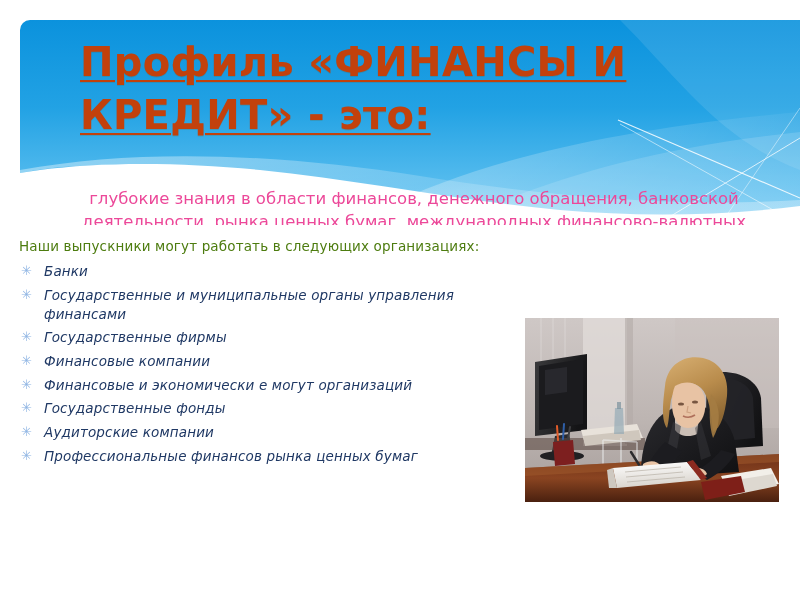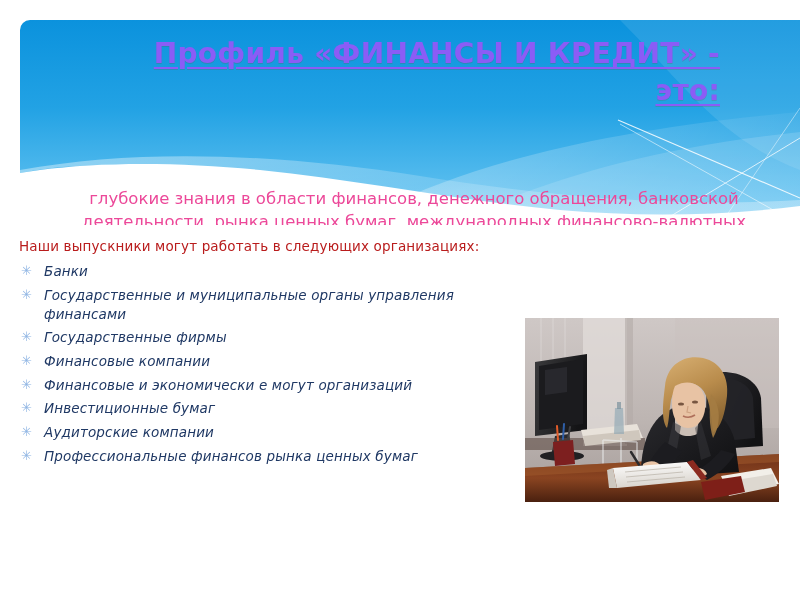--- a/index.html
+++ b/index.html
@@ -36,24 +36,24 @@
     top: 0;
     width: 780px;
     height: 205px;
   }
 
   #slide-title {
     position: absolute;
     left: 60px;
     top: 16px;
     width: 640px;
-    text-align: right;
-    color: #8b5cf6;
+    text-align: left;
+    color: #c2410c;
     font-weight: bold;
-    font-size: 28px;
+    font-size: 40px;
     line-height: 1.32;
     letter-spacing: 0.3px;
     text-decoration: underline;
     text-decoration-thickness: 2px;
     text-underline-offset: 4px;
     text-shadow: 0 1px 0 rgba(120,80,0,0.18);
   }
 
   #subtitle {
     position: absolute;
@@ -73,21 +73,21 @@
     position: absolute;
     left: 0;
     top: 238px;
     width: 800px;
   }
 
   #intro-line {
     position: absolute;
     left: 19px;
     top: 0px;
-    color: #b91c1c;
+    color: #4d7c0f;
     font-size: 13.5px;
     letter-spacing: 0.15px;
     white-space: nowrap;
   }
 
   #bullet-list {
     position: absolute;
     left: 19px;
     top: 24px;
     width: 500px;
@@ -205,21 +205,21 @@
     <li>
       <span class="bullet-marker">✳</span>
       <span class="bullet-text">Финансовые компании</span>
     </li>
     <li>
       <span class="bullet-marker">✳</span>
       <span class="bullet-text">Финансовые и экономически е могут организаций</span>
     </li>
     <li>
       <span class="bullet-marker">✳</span>
-      <span class="bullet-text">Инвестиционные бумаг</span>
+      <span class="bullet-text">Государственные фонды</span>
     </li>
     <li>
       <span class="bullet-marker">✳</span>
       <span class="bullet-text">Аудиторские компании</span>
     </li>
     <li>
       <span class="bullet-marker">✳</span>
       <span class="bullet-text">Профессиональные финансов рынка ценных бумаг</span>
     </li>
   </ul>

